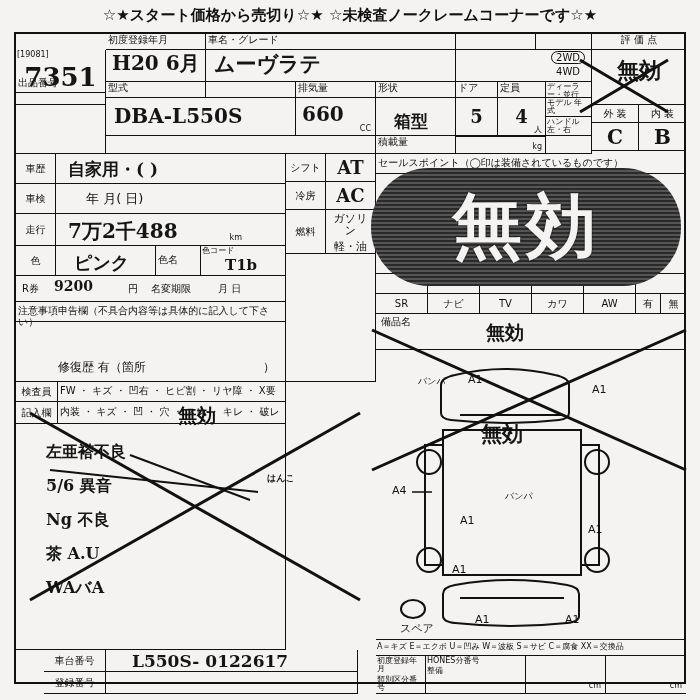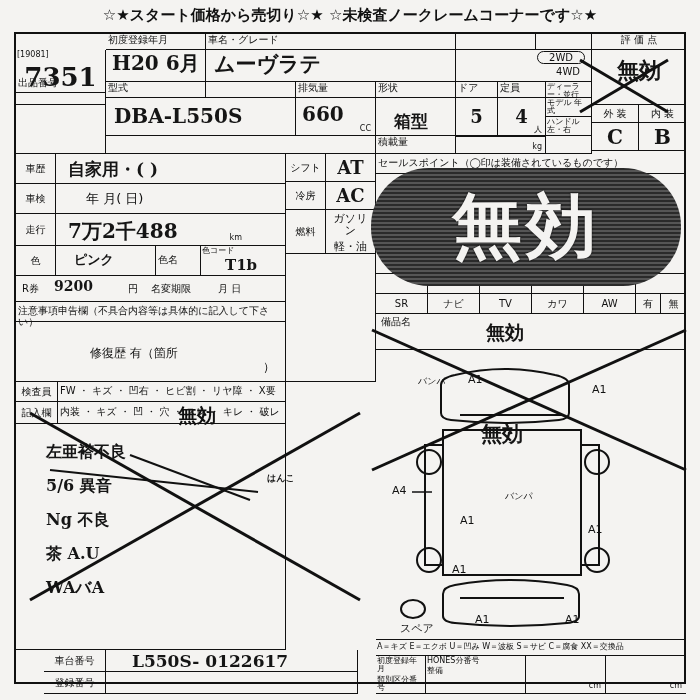--- a/index.html
+++ b/index.html
@@ -87,21 +87,21 @@
 
     <div class="cell br bb" style="left:90px;top:16px;width:100px;height:32px;">
       <div class="hw" style="font-size:20px;padding-left:6px;">H20  6月</div>
     </div>
 
     <div class="cell br bb" style="left:190px;top:16px;width:250px;height:32px;">
       <div class="hw" style="font-size:21px;padding-left:8px;">ムーヴラテ</div>
     </div>
 
     <div class="cell br bb" style="left:440px;top:16px;width:136px;height:32px;">
-      <div style="position:absolute;right:6px;top:1px;font-size:10px;border:1px solid #111;border-radius:8px;padding:0 11px;">2WD</div>
+      <div style="position:absolute;right:6px;top:1px;font-size:10px;border:1px solid #111;border-radius:8px;padding:0 4px;">2WD</div>
       <div style="position:absolute;right:6px;top:16px;font-size:10px;padding:0 5px;">4WD</div>
     </div>
 
     <div class="cell bb" style="left:576px;top:16px;width:94px;height:55px;">
       <div class="hw" style="font-size:22px;text-align:center;margin-top:6px;">無効</div>
     </div>
 
     <div class="cell br bb" style="left:90px;top:48px;width:100px;height:16px;">
       <div class="lbl">型式</div>
     </div>
@@ -192,21 +192,21 @@
     </div>
     <div class="cell br bb" style="left:40px;top:180px;width:230px;height:32px;">
       <div class="hw" style="font-size:20px;padding:4px 0 0 12px;">7万2千488</div>
       <div class="lbl8" style="position:absolute;right:42px;bottom:2px;">km</div>
     </div>
 
     <div class="cell br bb" style="left:0;top:212px;width:40px;height:30px;">
       <div class="lbl ctr" style="height:100%;">色</div>
     </div>
     <div class="cell br bb" style="left:40px;top:212px;width:100px;height:30px;">
-      <div class="hw" style="font-size:13px;padding:5px 0 12px 18px;">ピンク</div>
+      <div class="hw" style="font-size:18px;padding:5px 0 12px 18px;">ピンク</div>
     </div>
     <div class="cell br bb" style="left:140px;top:212px;width:45px;height:30px;">
       <div class="lbl" style="padding-top:9px;">色名</div>
     </div>
     <div class="cell br bb" style="left:185px;top:212px;width:85px;height:30px;">
       <div class="lbl8">色コード</div>
       <div class="hw" style="font-size:15px;padding-left:24px;">T1b</div>
     </div>
 
     <div class="cell br bb" style="left:0;top:242px;width:270px;height:26px;">
@@ -214,21 +214,21 @@
       <div class="hw" style="position:absolute;left:38px;top:2px;font-size:14px;">9200</div>
       <div class="lbl" style="position:absolute;left:110px;top:7px;">円</div>
       <div class="lbl" style="position:absolute;left:133px;top:7px;">名変期限</div>
       <div class="lbl" style="position:absolute;left:200px;top:7px;">月     日</div>
     </div>
 
     <div class="cell br bb" style="left:0;top:268px;width:270px;height:20px;">
       <div class="lbl" style="padding-top:4px;">注意事項申告欄（不具合内容等は具体的に記入して下さい）</div>
     </div>
     <div class="cell br bb" style="left:0;top:288px;width:270px;height:60px;">
-      <div class="lbl" style="position:absolute;left:40px;top:24px;font-size:12px;margin-left:32px;">修復歴  有（箇所</div>
+      <div class="lbl" style="position:absolute;left:40px;top:38px;font-size:12px;">修復歴  有（箇所</div>
       <div class="lbl" style="position:absolute;left:245px;top:38px;font-size:12px;">）</div>
     </div>
 
     <div class="cell br bb" style="left:0;top:348px;width:42px;height:20px;">
       <div class="lbl ctr" style="height:100%;">検査員</div>
     </div>
     <div class="cell br bb" style="left:42px;top:348px;width:228px;height:20px;">
       <div class="lbl" style="padding-top:4px;">FW ・ キズ ・ 凹右 ・ ヒビ割 ・ リヤ障 ・ X要</div>
     </div>
     <div class="cell br bb" style="left:0;top:368px;width:42px;height:22px;">

